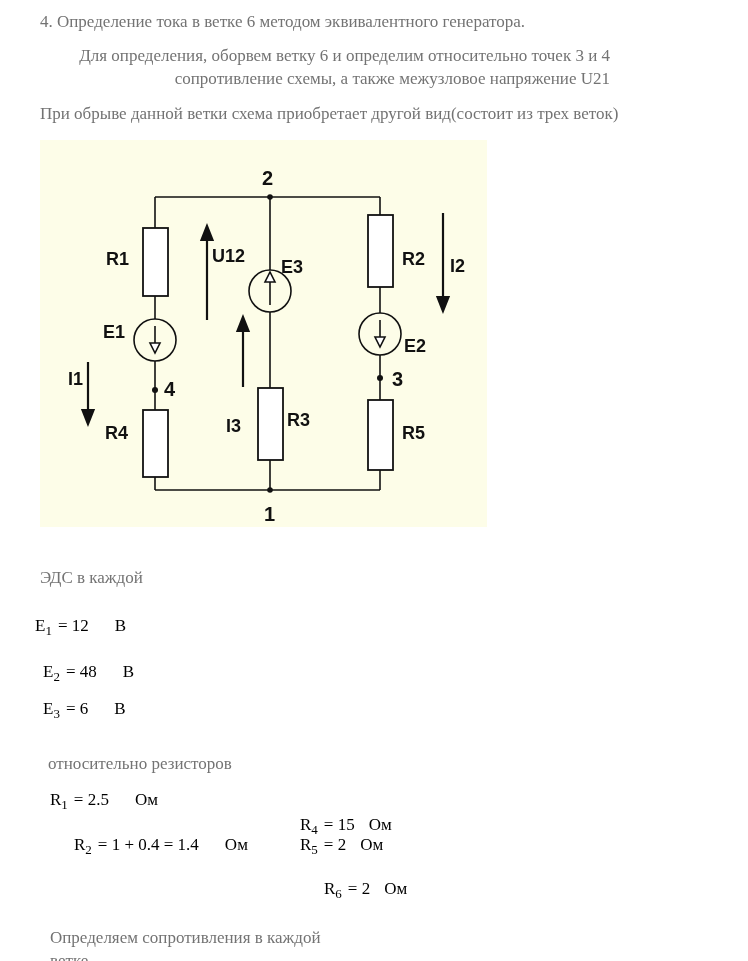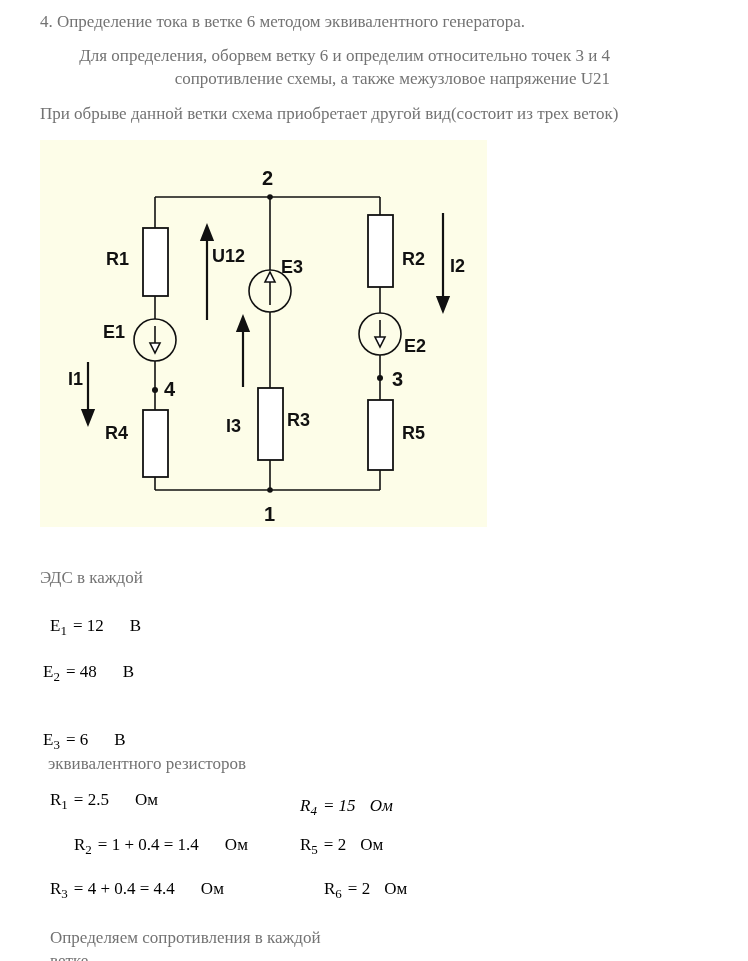--- a/index.html
+++ b/index.html
@@ -32,28 +32,28 @@
   .circ-node {
     font-family: "Liberation Sans", sans-serif;
     font-size: 20px; font-weight: 700; fill: #111;
   }
 
   .eq { position: absolute; font-size: 17px; white-space: nowrap; }
   .eq sub { font-size: 13px; line-height: 0; vertical-align: -4px; }
   .eq .eq-body { margin-left: 6px; }
   .eq .eq-unit { margin-left: 26px; }
 
-  .eq-e1 { left: 50px; top: 616px; text-align: center; }
+  .eq-e1 { left: 35px; top: 616px; text-align: center; }
   .eq-e2 { left: 43px; top: 662px; }
-  .eq-e3 { left: 43px; top: 730px; }
+  .eq-e3 { left: 43px; top: 699px; }
 
   .eq-r1 { left: 50px;  top: 790px; }
   .eq-r2 { left: 50px;  top: 835px; margin-left: 24px; }
   .eq-r3 { left: 50px;  top: 879px; }
-  .eq-r4 { left: 300px; top: 796px; font-style: italic; }
+  .eq-r4 { left: 300px; top: 815px; }
   .eq-r5 { left: 300px; top: 835px; }
   .eq-r6 { left: 316px; top: 879px; margin-left: 8px; }
   .eq-r4 .eq-unit, .eq-r5 .eq-unit, .eq-r6 .eq-unit { margin-left: 14px; }
 </style>
 </head>
 <body>
 
 <div class="page">
 
   <div class="doc-text title">4. Определение тока в ветке 6 методом эквивалентного генератора.</div>
@@ -145,30 +145,27 @@
   <div class="eq eq-e1">
     <span>E</span><sub>1</sub><span class="eq-body">=  12</span><span class="eq-unit">В</span>
   </div>
   <div class="eq eq-e2">
     <span>E</span><sub>2</sub><span class="eq-body">=  48</span><span class="eq-unit">В</span>
   </div>
   <div class="eq eq-e3">
     <span>E</span><sub>3</sub><span class="eq-body">=  6</span><span class="eq-unit">В</span>
   </div>
 
-  <div class="doc-text h-res">эквивалентного резисторов</div>
+  <div class="doc-text h-res">относительно резисторов</div>
 
   <div class="eq eq-r1">
     <span>R</span><sub>1</sub><span class="eq-body">=  2.5</span><span class="eq-unit">Ом</span>
   </div>
   <div class="eq eq-r2">
     <span>R</span><sub>2</sub><span class="eq-body">=  1 + 0.4 = 1.4</span><span class="eq-unit">Ом</span>
-  </div>
-  <div class="eq eq-r3">
-    <span>R</span><sub>3</sub><span class="eq-body">=  4 + 0.4 = 4.4</span><span class="eq-unit">Ом</span>
   </div>
   <div class="eq eq-r4">
     <span>R</span><sub>4</sub><span class="eq-body">=  15</span><span class="eq-unit">Ом</span>
   </div>
   <div class="eq eq-r5">
     <span>R</span><sub>5</sub><span class="eq-body">=  2</span><span class="eq-unit">Ом</span>
   </div>
   <div class="eq eq-r6">
     <span>R</span><sub>6</sub><span class="eq-body">=  2</span><span class="eq-unit">Ом</span>
   </div>

